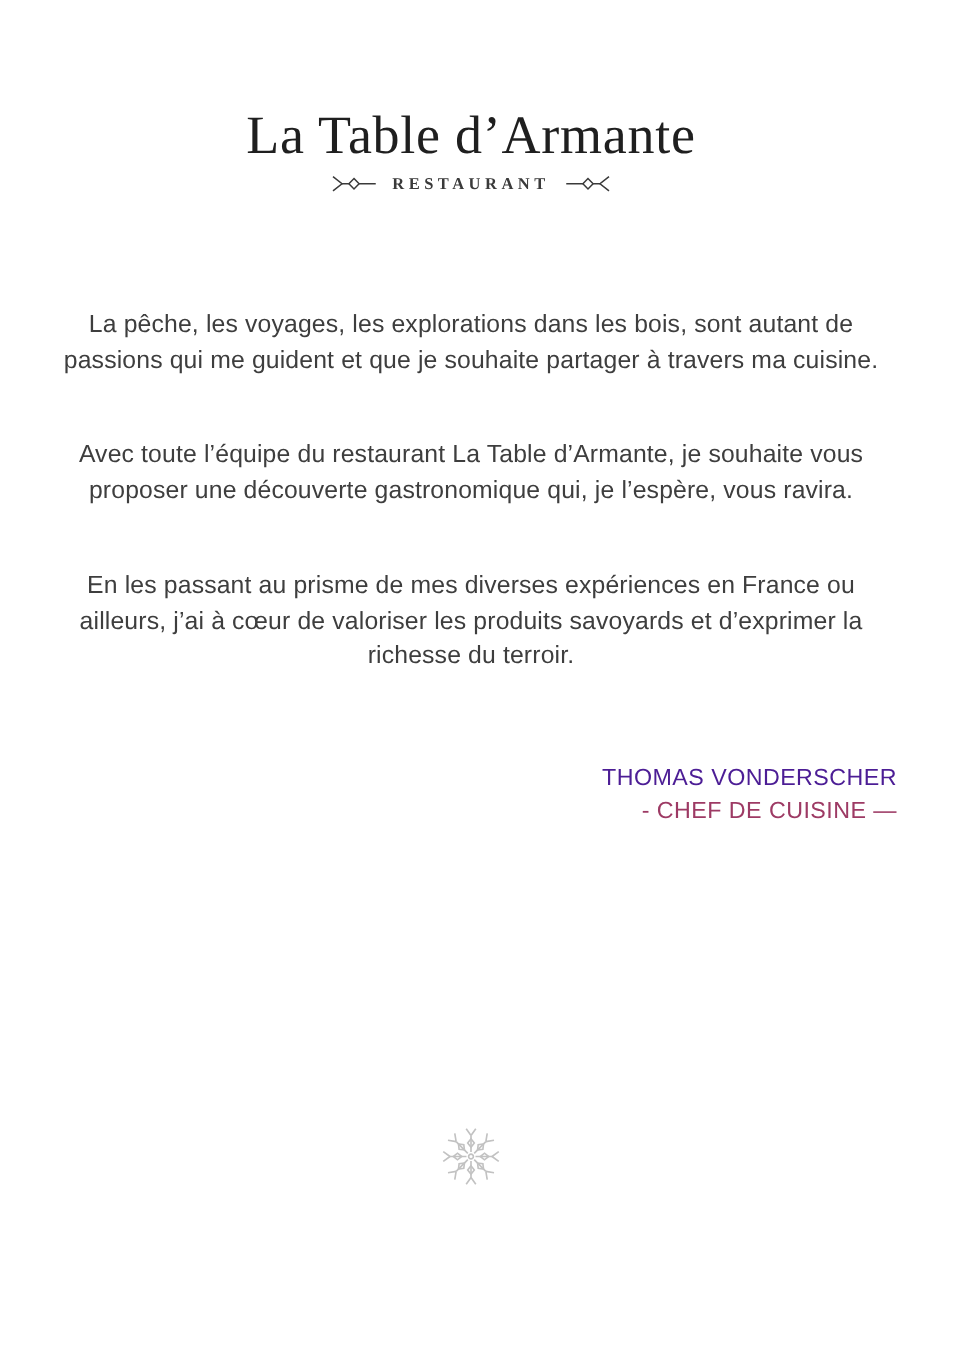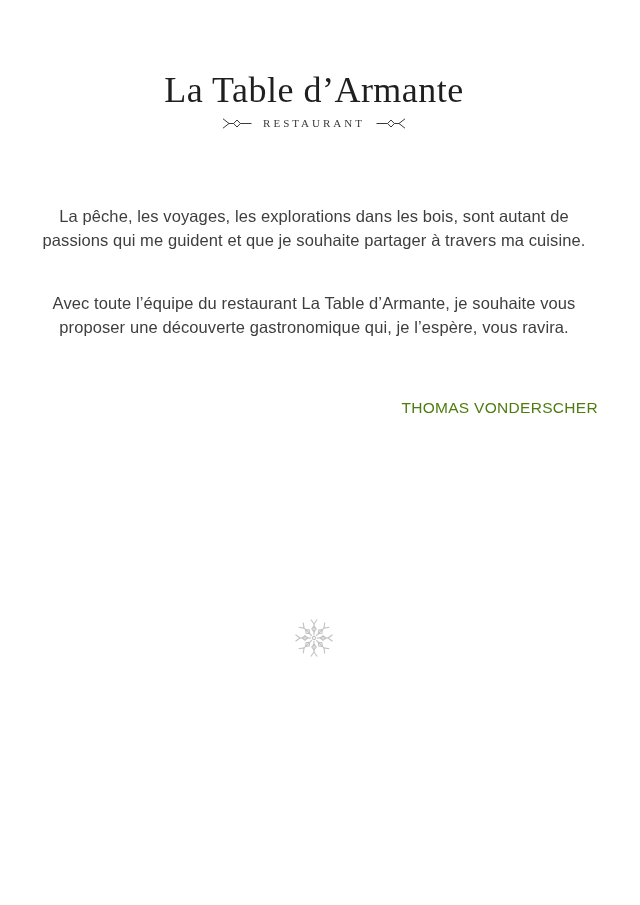--- a/index.html
+++ b/index.html
@@ -30,23 +30,23 @@
     font-family: "Liberation Serif", serif;
     font-weight: 400;
     font-size: 36px;
     line-height: 1.0;
     letter-spacing: 0.5px;
     color: #1f1f1f;
   }
   .subtitle-row {
     margin-top: 9px;
     display: flex;
-    align-items: center;
     justify-content: center;
     gap: 11px;
+    font-weight: bold;
   }
   .subtitle {
     font-family: "Liberation Serif", serif;
     font-size: 11px;
     letter-spacing: 3px;
     color: #3a3a3a;
   }
   .ornament {
     display: block;
     flex: 0 0 auto;
@@ -74,21 +74,21 @@
 
   
   .signature {
     margin-top: 60px;
     padding-right: 30px;
     text-align: right;
   }
   .chef-name {
     font-size: 15.5px;
     letter-spacing: 0.3px;
-    color: #4d7c0f;
+    color: #4c1d95;
   }
   .chef-role {
     margin-top: 4px;
     font-size: 15.5px;
     letter-spacing: 0.3px;
     color: #9d3a64;
   }
 
   
   .footer {
@@ -119,24 +119,26 @@
         <line x1="7" y1="5.5" x2="11.6" y2="5.5"></line>
         <path d="M15,2 L18.4,5.5 L15,9 L11.6,5.5 Z"></path>
         <line x1="18.4" y1="5.5" x2="29.5" y2="5.5"></line>
       </svg>
     </div>
   </header>
 
   <main class="content">
     <p>La pêche, les voyages, les explorations dans les bois, sont autant de passions qui me guident et que je souhaite partager à travers ma cuisine.</p>
     <p>Avec toute l’équipe du restaurant La Table d’Armante, je souhaite vous proposer une découverte gastronomique qui, je l’espère, vous ravira.</p>
+    <p>En les passant au prisme de mes diverses expériences en France ou ailleurs, j’ai à cœur de valoriser les produits savoyards et d’exprimer la richesse du terroir.</p>
   </main>
 
   <div class="signature">
     <div class="chef-name">THOMAS VONDERSCHER</div>
+    <div class="chef-role">- CHEF DE CUISINE —</div>
   </div>
 
   <footer class="footer">
     <svg class="snowflake" width="46" height="46" viewBox="-23 -23 46 46" fill="none" stroke="#c2c2c2" stroke-width="1.1">
       <defs>
         <g id="arm">
           <line x1="0" y1="-3" x2="0" y2="-14"></line>
           <path d="M0,-6.2 L2.2,-9 L0,-11.8 L-2.2,-9 Z"></path>
           <path d="M0,-14 L-3.2,-18.5 M0,-14 L3.2,-18.5"></path>
         </g>

